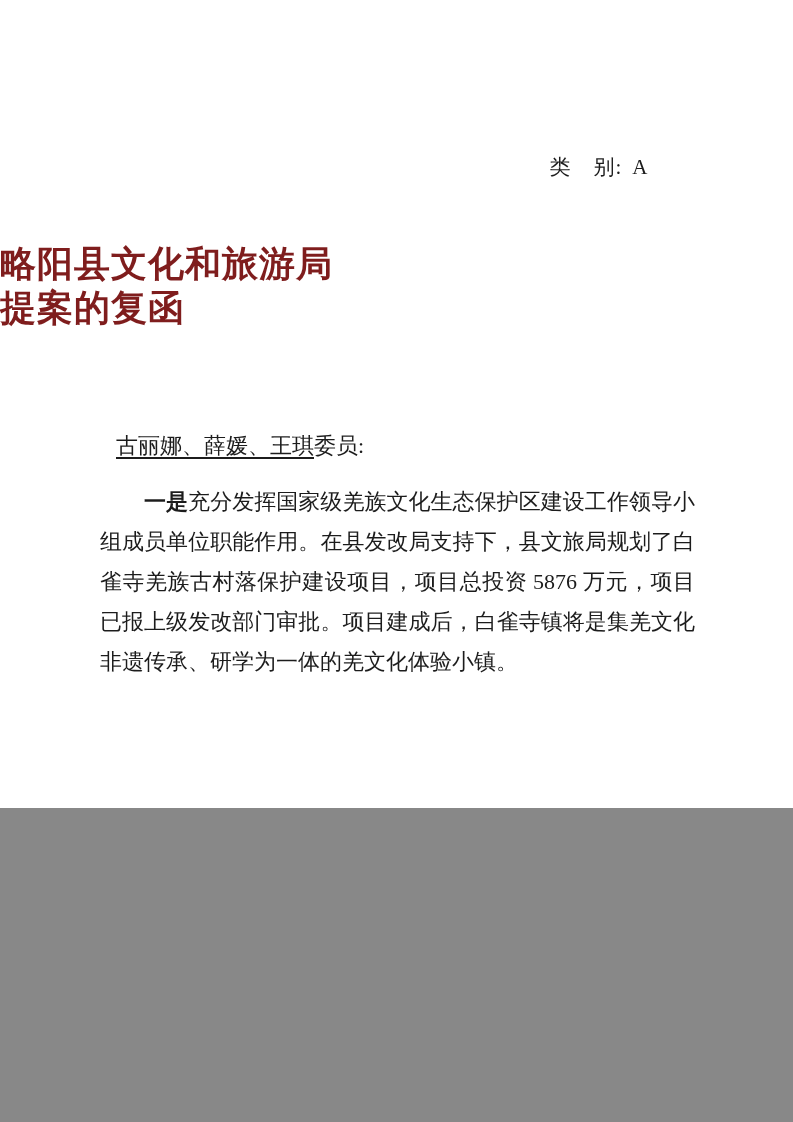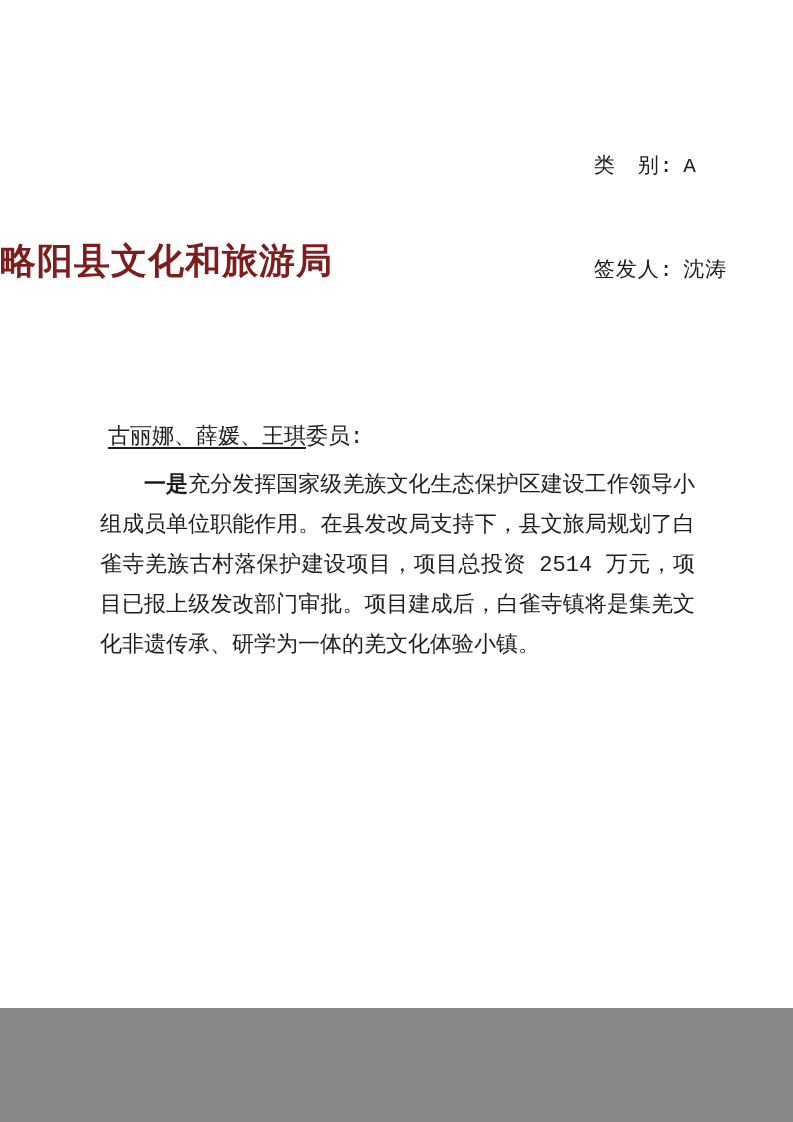--- a/index.html
+++ b/index.html
@@ -3,25 +3,25 @@
 <meta charset="utf-8">
 <style>
   html, body {
     margin: 0;
     padding: 0;
     background: #888;
   }
   .page {
     position: relative;
     width: 793px;
-    height: 1008px;
+    height: 808px;
     margin: 0 auto;
     background: #ffffff;
     overflow: hidden;
-    font-family: Liberation Mono, monospace;
+    font-family: Liberation Serif, serif;
     color: #1c1c1c;
   }
   
   .meta-block {
     position: absolute;
     left: 512px;
     top: 128px;
   }
   .meta-row {
     font-size: 21px;
@@ -54,21 +54,21 @@
     left: 100px;
     top: 410px;
     width: 595px;
     font-size: 22px;
     line-height: 40px;
     text-align: justify;
     text-justify: inter-character;
   }
   .salutation {
     text-indent: 0;
-    margin: 8px;
+    margin: 16px;
   }
   .salutation .names {
     text-decoration: underline;
     text-underline-offset: 4px;
   }
   .para {
     margin: 0;
     text-indent: 2em;
   }
   .para-lead {
@@ -88,33 +88,31 @@
 </style>
 </head>
 <body>
 
 <div class="page">
 
   <div class="meta-block">
     <div class="meta-row">
       <span>类　别:</span><span class="meta-value">A</span>
     </div>
-    <div class="meta-row">
-      <span>签发人:</span><span class="meta-value">沈涛</span>
-    </div>
   </div>
 
   <div class="doc-title">
     <div>略阳县文化和旅游局</div>
+    <div>提案的复函</div>
   </div>
 
   <div class="doc-body">
     <p class="salutation">
       <span class="names">古丽娜、薛媛、王琪</span><span>委员:</span>
     </p>
     <p class="para">
-      <span class="para-lead">一是</span><span>充分发挥国家级羌族文化生态保护区建设工作领导小组成员单位职能作用。在县发改局支持下，县文旅局规划了白雀寺羌族古村落保护建设项目，项目总投资 2514 万元，项目已报上级发改部门审批。项目建成后，白雀寺镇将是集羌文化非遗传承、研学为一体的羌文化体验小镇。</span>
+      <span class="para-lead">一是</span><span>充分发挥国家级羌族文化生态保护区建设工作领导小组成员单位职能作用。在县发改局支持下，县文旅局规划了白雀寺羌族古村落保护建设项目，项目总投资 5876 万元，项目已报上级发改部门审批。项目建成后，白雀寺镇将是集羌文化非遗传承、研学为一体的羌文化体验小镇。</span>
     </p>
   </div>
 
   <div class="page-footer">– 1 –</div>
 
 </div>
 
 </body></html>

